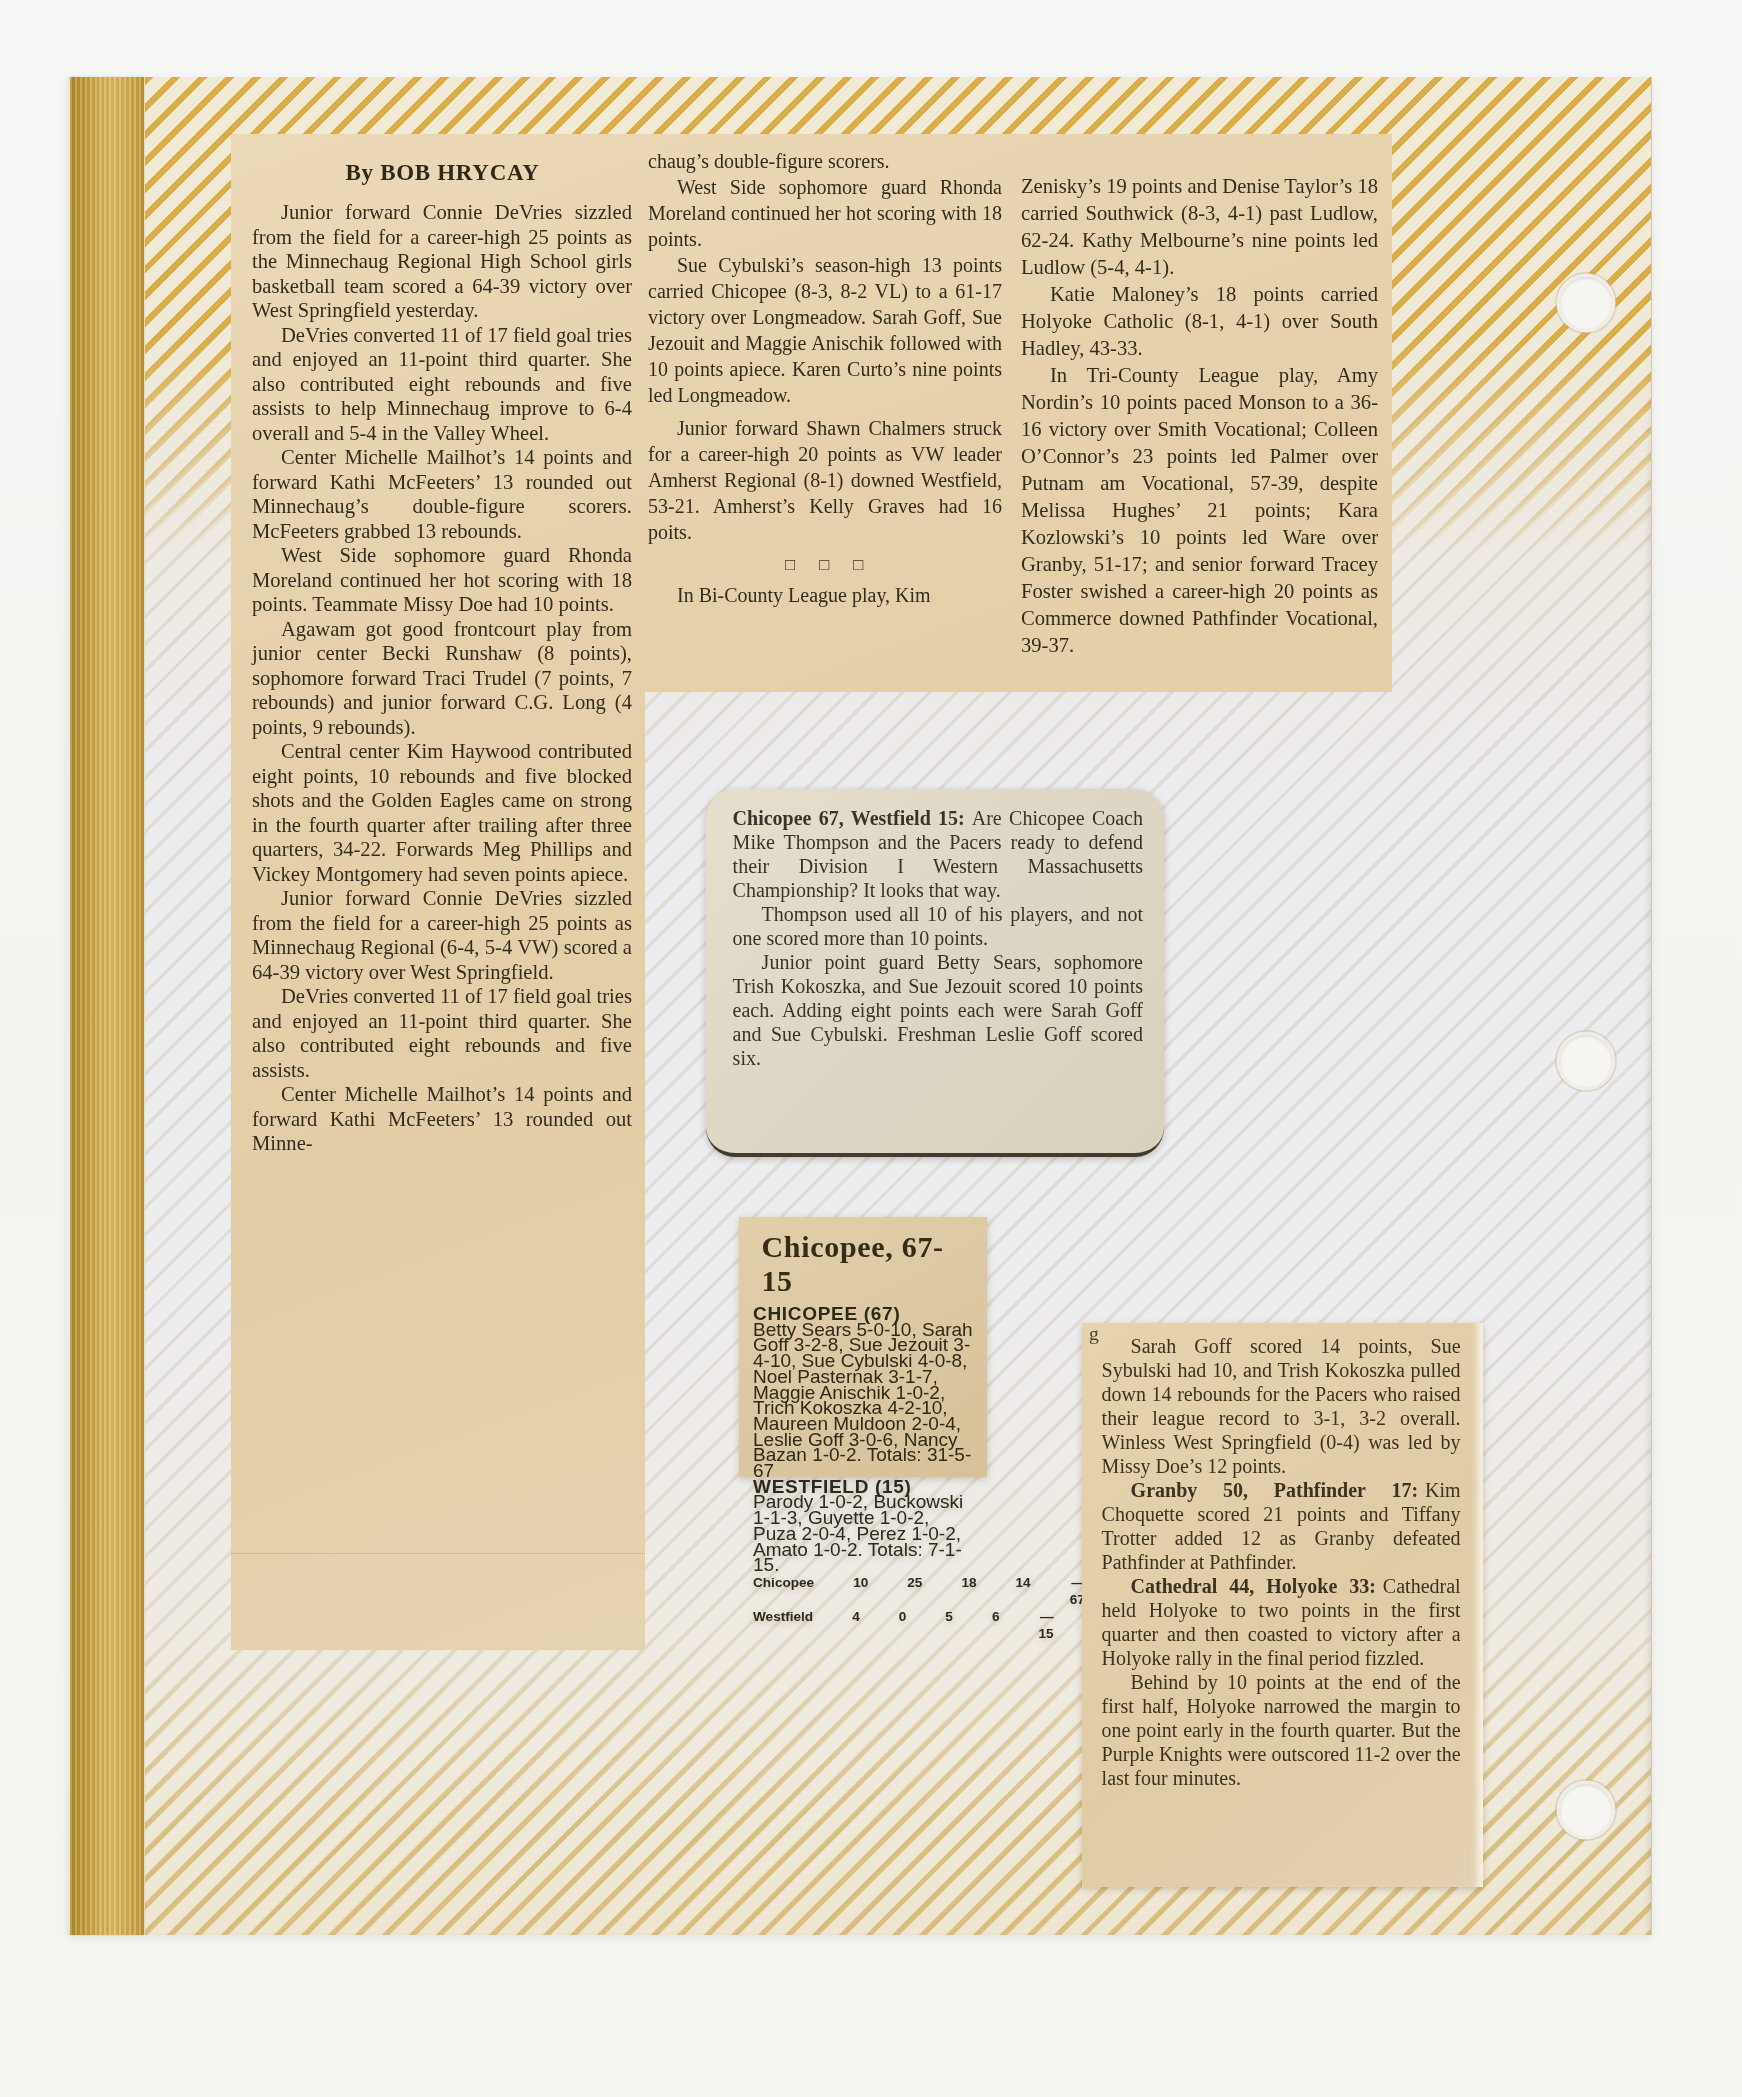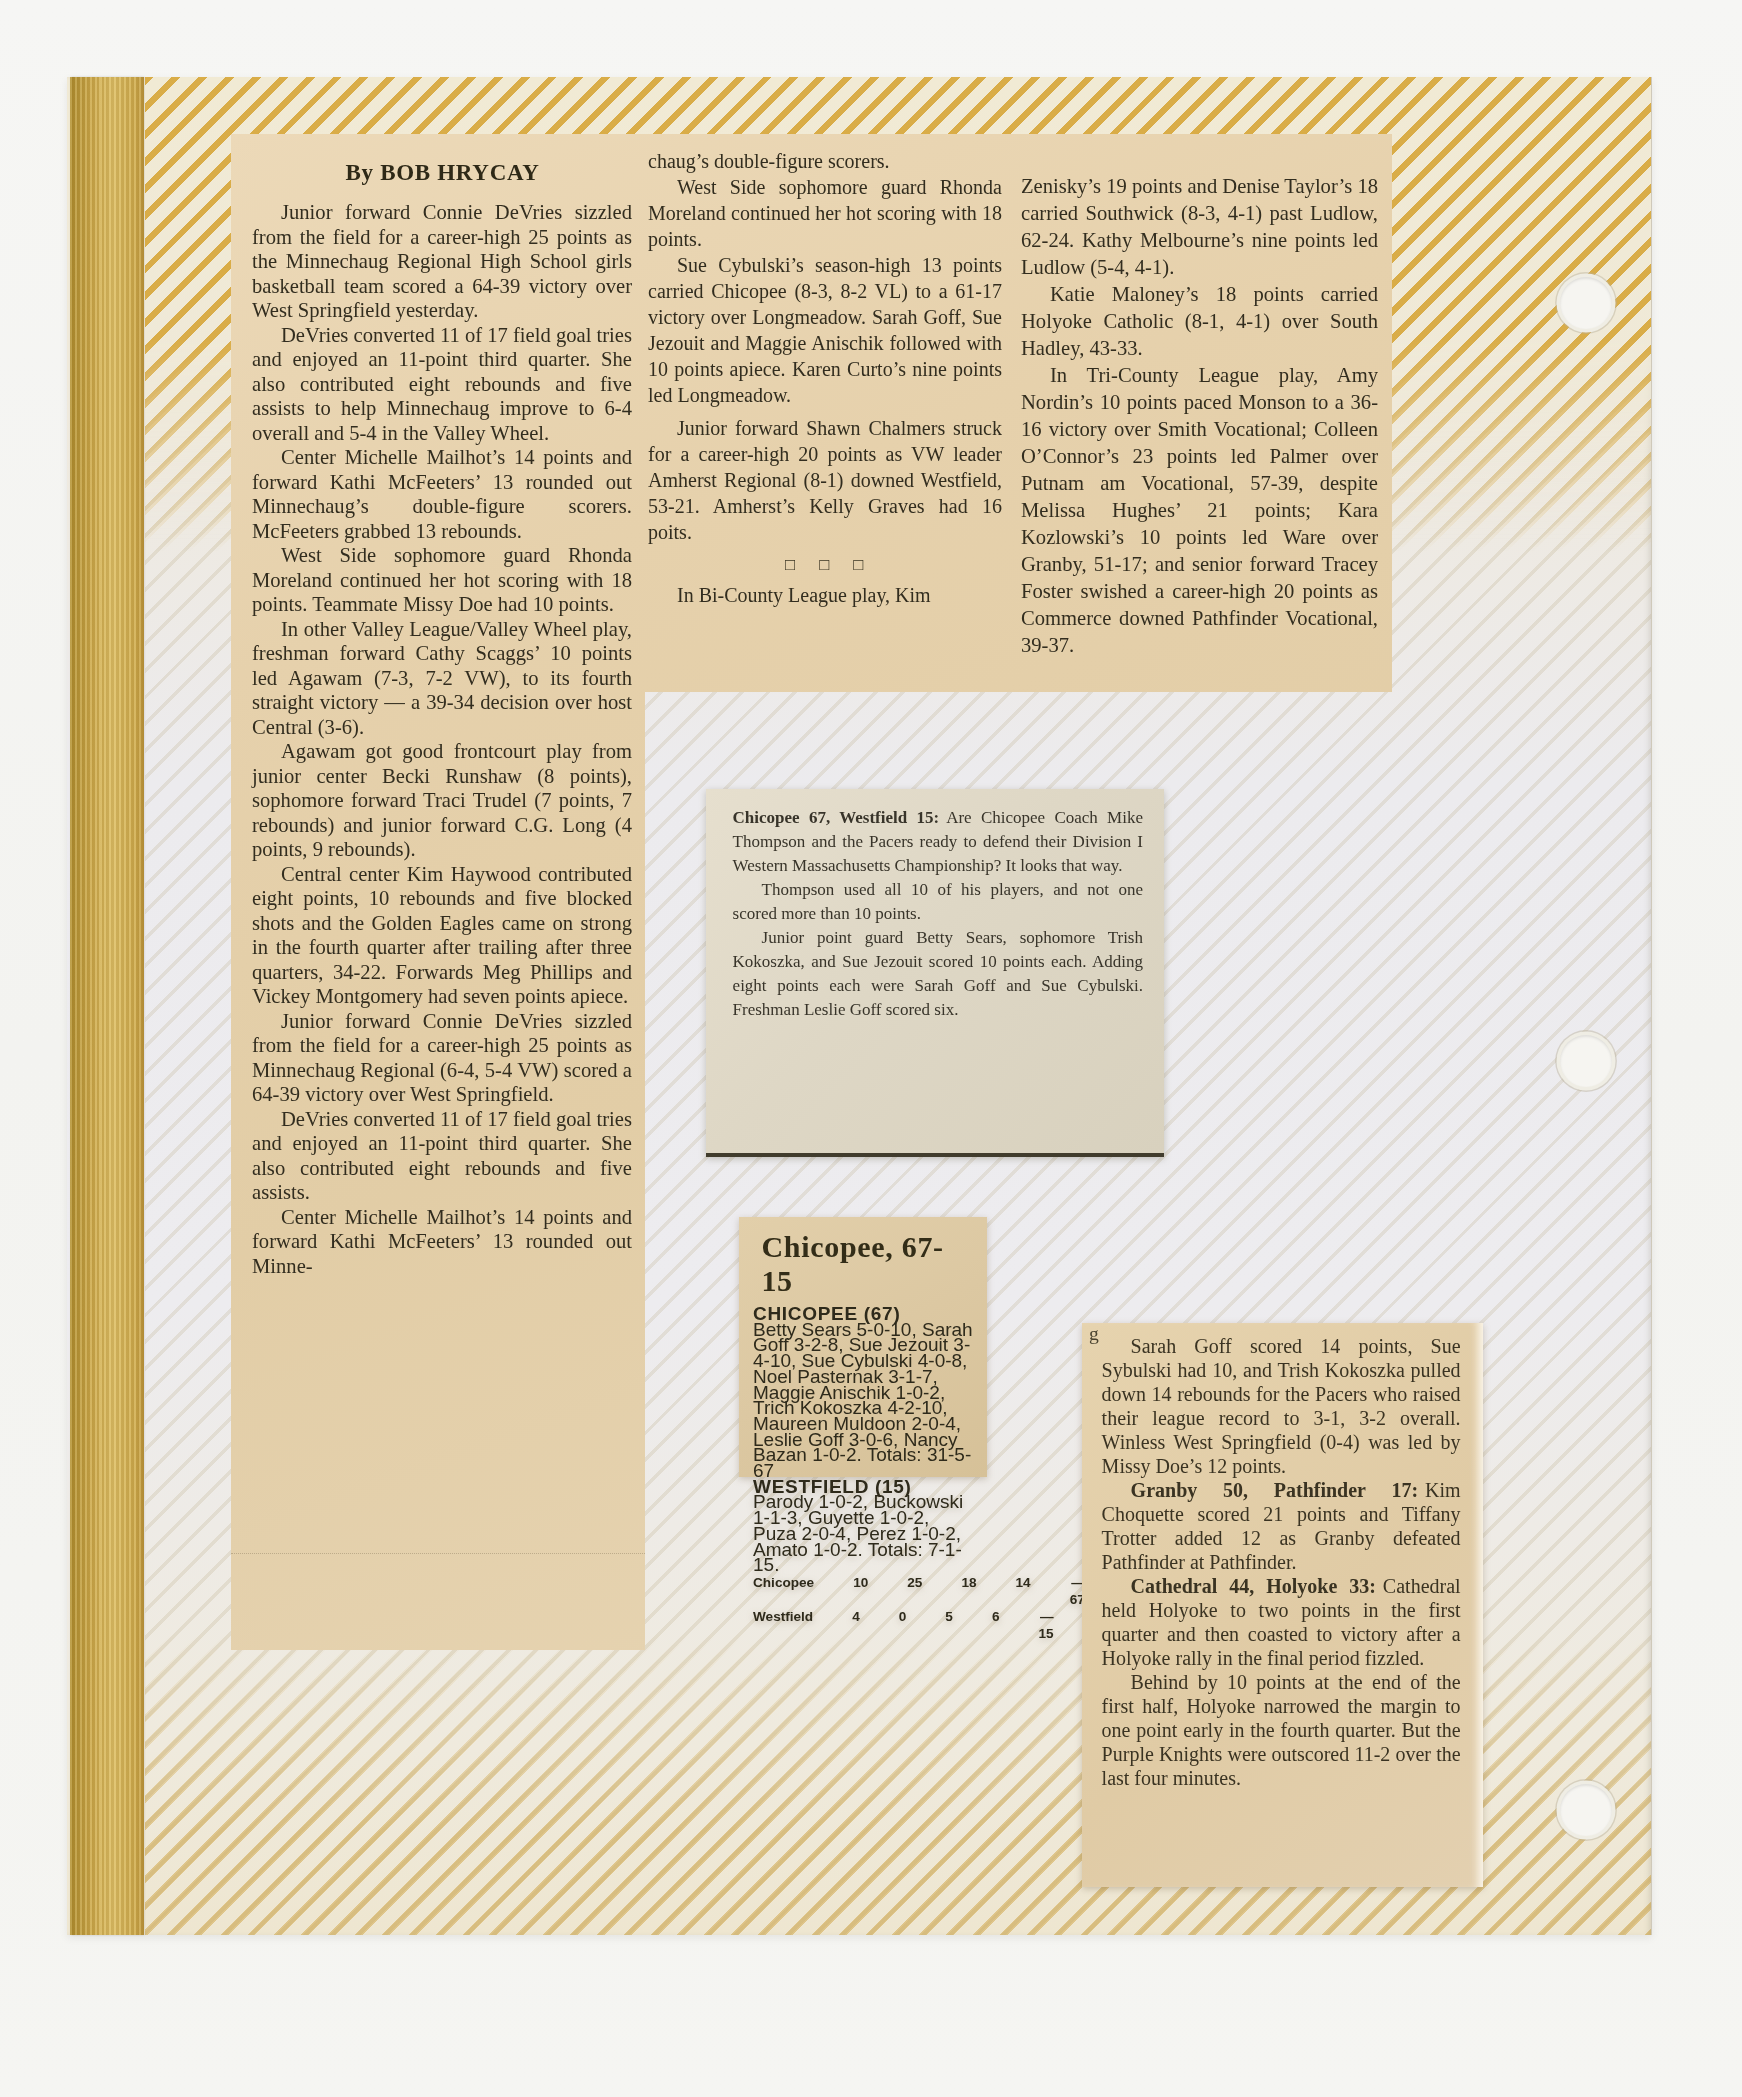--- a/index.html
+++ b/index.html
@@ -70,21 +70,21 @@
   .squares-row{text-align:center;margin:7px 0 4.2px 0;font-size:17px;letter-spacing:1.4px;color:#3a3422;}
   .squares-row span{margin:0 11.2px;font-weight:bold;}
   .cut-line{position:absolute;left:0;top:1419px;width:414px;border-top:1.4px dotted rgba(90,75,50,0.28);}
   
   .clip-note{
     left:706px;top:789px;width:458px;height:368px;box-sizing:border-box;
     padding:17px 21px 0 26.6px;
     background:linear-gradient(135deg,#e6dfce 0%,#ded7c5 45%,#d8d1be 100%);
     border-bottom:4.9px solid #413c2d;
     filter:drop-shadow(0 2.1px 3.5px rgba(90,85,60,0.30));
-    font-size:17px;line-height:24px;color:#38342a;
+    font-size:20px;line-height:24px;color:#38342a;border-radius:29px;
   }
   
   .clip-box{
     left:739px;top:1217px;width:248px;height:260px;box-sizing:border-box;
     padding:9.8px 12.6px 0 14px;
     background:linear-gradient(150deg,#e2cfaa 0%,#dcc8a2 50%,#d6c198 100%);
     filter:drop-shadow(0 2.1px 3.5px rgba(100,80,45,0.28));
     color:#2c2817;
   }
   .box-headline{font-size:30px;font-weight:bold;margin:2.8px 0 8.4px 8.4px;letter-spacing:0.7px;color:#332d18;}
@@ -119,21 +119,20 @@
 </div>
 
 <div class="clip clip-article">
   <div class="byline">By BOB HRYCAY</div>
 
   <div class="a-col a-col1">
     <p>Junior forward Connie DeVries sizzled from the field for a career-high 25 points as the Minnechaug Regional High School girls basketball team scored a 64-39 victory over West Springfield yesterday.</p>
     <p>DeVries converted 11 of 17 field goal tries and enjoyed an 11-point third quarter. She also contributed eight rebounds and five assists to help Minnechaug improve to 6-4 overall and 5-4 in the Valley Wheel.</p>
     <p>Center Michelle Mailhot’s 14 points and forward Kathi McFeeters’ 13 rounded out Minnechaug’s double-figure scorers. McFeeters grabbed 13 rebounds.</p>
     <p>West Side sophomore guard Rhonda Moreland continued her hot scoring with 18 points. Teammate Missy Doe had 10 points.</p>
-    <p>In other Valley League/Valley Wheel play, freshman forward Cathy Scaggs’ 10 points led Agawam (7-3, 7-2 VW), to its fourth straight victory — a 39-34 decision over host Central (3-6).</p>
     <p>Agawam got good frontcourt play from junior center Becki Runshaw (8 points), sophomore forward Traci Trudel (7 points, 7 rebounds) and junior forward C.G. Long (4 points, 9 rebounds).</p>
     <p>Central center Kim Haywood contributed eight points, 10 rebounds and five blocked shots and the Golden Eagles came on strong in the fourth quarter after trailing after three quarters, 34-22. Forwards Meg Phillips and Vickey Montgomery had seven points apiece.</p>
     <p>Junior forward Connie DeVries sizzled from the field for a career-high 25 points as Minnechaug Regional (6-4, 5-4 VW) scored a 64-39 victory over West Springfield.</p>
     <p>DeVries converted 11 of 17 field goal tries and enjoyed an 11-point third quarter. She also contributed eight rebounds and five assists.</p>
     <p>Center Michelle Mailhot’s 14 points and forward Kathi McFeeters’ 13 rounded out Minne-</p>
   </div>
 
   <div class="a-col a-col2">
     <p class="noindent">chaug’s double-figure scorers.</p>
     <p>West Side sophomore guard Rhonda Moreland continued her hot scoring with 18 points.</p>

